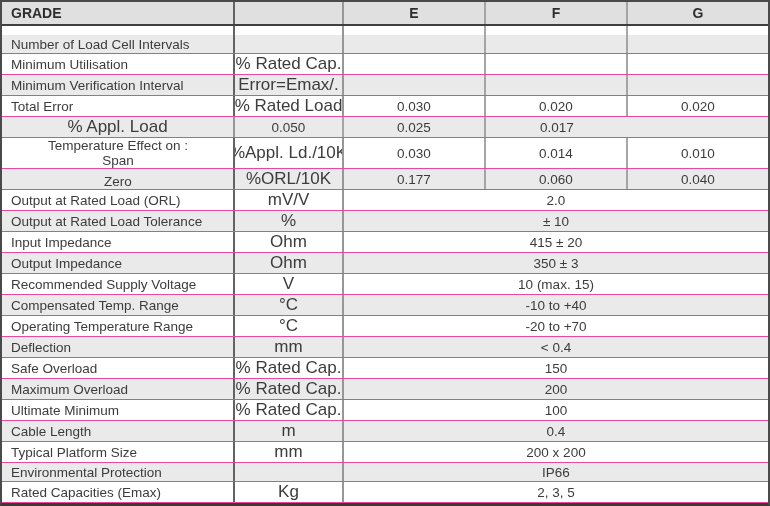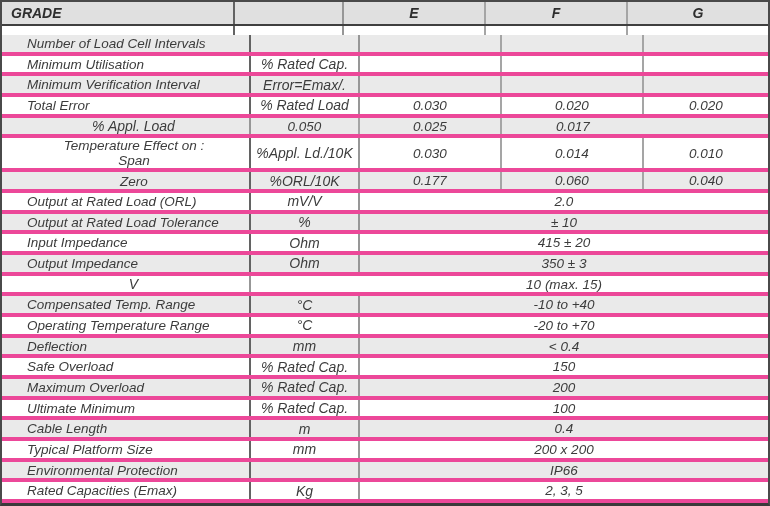--- a/index.html
+++ b/index.html
@@ -11,21 +11,20 @@
   .tbl {
     box-sizing: border-box;
     width: 770px;
     height: 506px;
     border: 2px solid #4a4a4a;
     border-bottom: 3px solid #3a3a3a;
     display: flex;
     flex-direction: column;
     background: #fff;
     color: #3c3c3c;
-    font-style: italic;
   }
   .grid {
     display: grid;
     grid-template-columns: 233px 109px 142px 142px 1fr;
   }
   .hdr {
     height: 22px;
     background: #e0e0e0;
     border-bottom: 2px solid #3f3f3f;
     flex: 0 0 auto;
@@ -39,42 +38,41 @@
     flex: 0 0 auto;
     background: #ffffff;
   }
   .body {
     flex: 1 1 auto;
     display: flex;
     flex-direction: column;
   }
   .row {
     flex: 1 1 0;
-    border-bottom: 4px solid #ec4899;
+    border-bottom: 1px solid #ec4899;
     font-size: 13.5px;
-    padding-left: 16px;
   }
   .row.shade { background: #eaeaea; }
   .c {
     display: flex;
     align-items: center;
     justify-content: center;
     overflow: hidden;
     white-space: nowrap;
   }
   .c.label {
     justify-content: flex-start;
     padding-left: 9px;
     padding-right: 8px;
     border-right: 2px solid #636363;
   }
   .c.label.split { justify-content: space-between; flex-direction: column; }
   .c.unit {
     border-right: 2px solid #979797;
-    font-size: 14px;
+    font-size: 17px;
   }
   .c.val.mid { border-right: 2px solid #a5a5a5; }
   .c.span { grid-column: 3 / 6; }
 </style>
 </head>
 <body>
 
 <div class="tbl">
   <div class="hdr grid">
     <div class="c label">GRADE</div>
@@ -161,20 +159,21 @@
         <div class="c label">Input Impedance</div>
         <div class="c unit">Ohm</div>
         <div class="c span">415 ± 20</div>
       </div>
       <div class="row grid shade">
         <div class="c label">Output Impedance</div>
         <div class="c unit">Ohm</div>
         <div class="c span">350 ± 3</div>
       </div>
       <div class="row grid">
+        <div class="c label">Recommended Supply Voltage</div>
         <div class="c unit">V</div>
         <div class="c span">10 (max. 15)</div>
       </div>
       <div class="row grid shade">
         <div class="c label">Compensated Temp. Range</div>
         <div class="c unit">°C</div>
         <div class="c span">-10 to +40</div>
       </div>
       <div class="row grid">
         <div class="c label">Operating Temperature Range</div>

